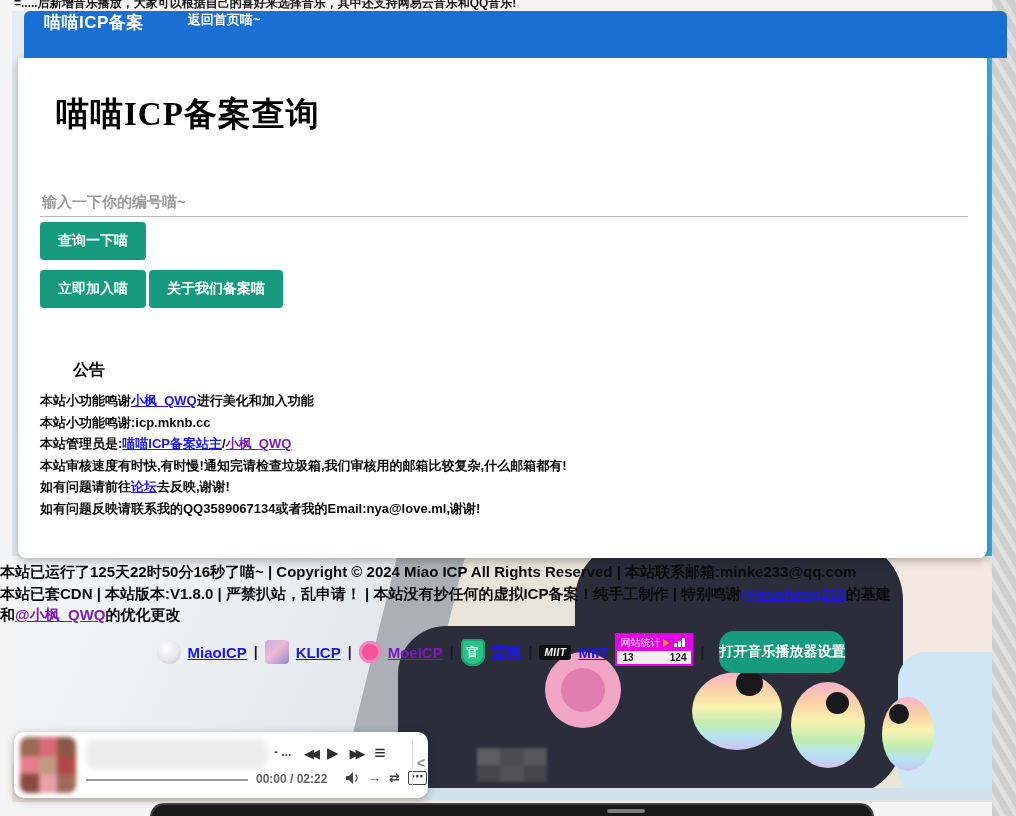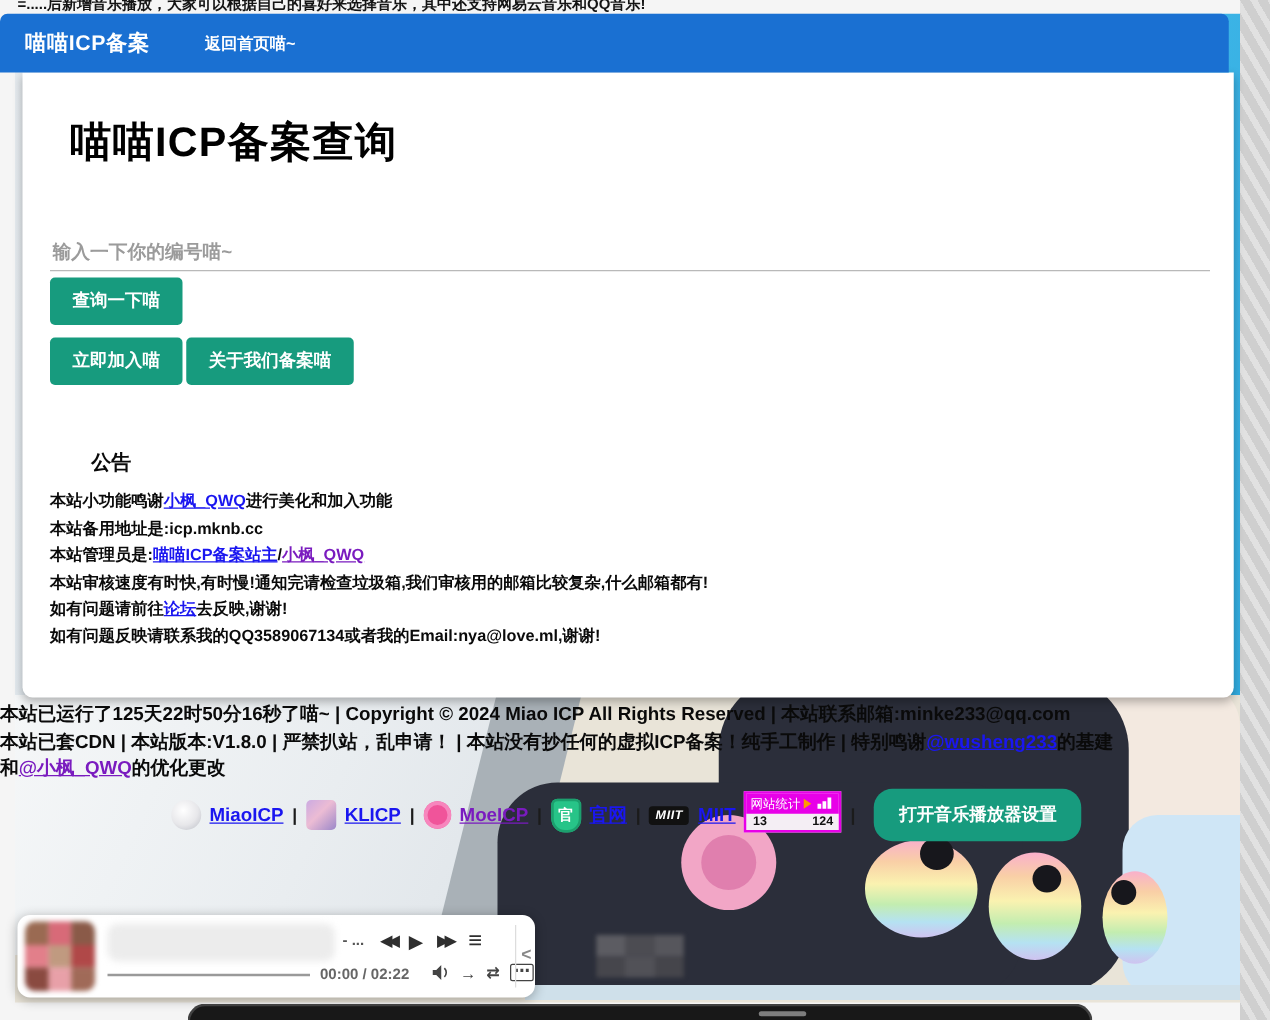--- a/index.html
+++ b/index.html
@@ -30,22 +30,22 @@
   .pupil2{left:826px;top:692px;width:23px;height:22px;}
   .pupil3{left:889px;top:704px;width:20px;height:20px;}
   .art-strip{left:420px;top:788px;width:572px;height:12px;background:#cfe0ea;}
   .art-right{left:992px;top:0;width:24px;height:816px;
     background:repeating-linear-gradient(60deg,#cfcfcf 0 7px,#e1e1e1 7px 12px);}
 
   
   .top-notice{left:14px;top:-5px;font-size:12px;font-weight:700;color:#141414;white-space:nowrap;z-index:5;}
 
   
-  .navbar{left:0;top:11px;width:983px;height:47px;background:#1a70d2;border-radius:6px 6px 0 0;
-    display:flex;align-items:center;z-index:3;}
+  .navbar{left:24px;top:11px;width:983px;height:47px;background:#1a70d2;border-radius:6px 6px 0 0;
+    display:flex;align-items:flex-start;z-index:3;}
   .brand{margin-left:20px;font-size:17px;font-weight:800;color:#fff;letter-spacing:.5px;}
   .nav-home{margin-left:44px;font-size:13px;font-weight:700;color:#fff;text-decoration:none;cursor:pointer;}
 
   
   .card{left:18px;top:58px;width:969px;height:500px;background:#fff;border-radius:0 0 8px 8px;
     box-shadow:0 3px 8px rgba(0,0,0,.28);z-index:2;}
   .page-title{left:38px;top:34px;font-size:33px;font-weight:800;color:#000;letter-spacing:1px;}
   .query-input{left:22px;top:128px;width:924px;height:28px;border:none;border-bottom:1px solid #b9b9b9;
     background:transparent;font-size:15px;font-weight:700;color:#333;outline:none;
     font-family:"Liberation Sans","DejaVu Sans",sans-serif;}
@@ -81,21 +81,21 @@
   .miit-badge{background:#111;color:#fff;font-size:10px;font-weight:800;font-style:italic;
     padding:2px 5px;border-radius:3px;letter-spacing:.5px;}
   .stats{width:74px;border:2px solid #e800e8;background:#f4eef4;cursor:pointer;margin-top:-6px;}
   .stats-head{background:#e800e8;color:#fff;font-size:10px;font-weight:400;display:flex;
     align-items:center;gap:3px;padding:1px 3px;white-space:nowrap;}
   .stats-bars{display:flex;align-items:flex-end;gap:1px;height:9px;margin-left:2px;}
   .stats-bars i{display:block;width:3px;background:#fff;}
   .stats-bars i:nth-child(1){height:4px;}.stats-bars i:nth-child(2){height:6px;}.stats-bars i:nth-child(3){height:9px;}
   .stats-arrow{width:0;height:0;border-left:6px solid #ff9a00;border-top:4px solid transparent;border-bottom:4px solid transparent;}
   .stats-nums{display:flex;justify-content:space-between;padding:1px 5px;font-size:10px;font-weight:700;color:#111;}
-  .btn-music{margin-left:8px;padding:12px 20px;font-size:14px;border-radius:15px;text-align:right;}
+  .btn-music{margin-left:8px;padding:12px 0;font-size:14px;border-radius:15px;text-align:right;}
 
   
   .player{left:14px;top:732px;width:414px;height:66px;background:#fff;border-radius:10px;
     box-shadow:0 2px 9px rgba(0,0,0,.3);z-index:3;}
   .album{left:6px;top:5px;width:56px;height:56px;border-radius:8px;overflow:hidden;
     display:grid;grid-template-columns:1fr 1fr 1fr;grid-template-rows:1fr 1fr 1fr;filter:blur(2px);}
   .album i{display:block;}
   .blur-title{left:72px;top:7px;width:182px;height:30px;background:#ececec;border-radius:8px;filter:blur(3px);}
   .p-meta{left:260px;top:13px;font-size:12px;color:#555;font-weight:700;}
   .p-controls{left:290px;top:10px;display:flex;gap:11px;align-items:center;color:#2e2e2e;font-weight:700;}
@@ -145,40 +145,40 @@
   </div>
 
   <div class="abs top-notice">=.....后新增音乐播放，大家可以根据自己的喜好来选择音乐，其中还支持网易云音乐和QQ音乐!</div>
 
   <div class="abs navbar">
     <span class="brand">喵喵ICP备案</span>
     <a class="nav-home">返回首页喵~</a>
   </div>
 
   <div class="abs card">
-    <h1 class="abs page-title" style="margin:0;">喵喵ICP备案查询</h1>
+    <h1 class="abs page-title" style="margin:0;font-family:Liberation Serif, serif;">喵喵ICP备案查询</h1>
 
     <input class="abs query-input" type="text" placeholder="输入一下你的编号喵~" style="">
 
     <button class="abs btn btn-query">查询一下喵</button>
 
     <div class="abs btn-row">
       <button class="btn">立即加入喵</button>
       <button class="btn">关于我们备案喵</button>
     </div>
 
 
     <div class="abs notice-title">公告</div>
 
     <div class="abs announcements">
       <div>
         <span>本站小功能鸣谢</span><a class="lnk-blue">小枫_QWQ</a><span>进行美化和加入功能</span>
       </div>
       <div>
-        <span>本站备用地址是:icp.mknb.cc</span>
+        <span>本站小功能鸣谢:icp.mknb.cc</span>
       </div>
       <div>
         <span>本站管理员是:</span><a class="lnk-blue">喵喵ICP备案站主</a><span>/</span><a class="lnk-purple">小枫_QWQ</a>
       </div>
       <div>
         <span>本站审核速度有时快,有时慢!通知完请检查垃圾箱,我们审核用的邮箱比较复杂,什么邮箱都有!</span>
       </div>
       <div>
         <span>如有问题请前往</span><a class="lnk-blue">论坛</a><span>去反映,谢谢!</span>
       </div>

